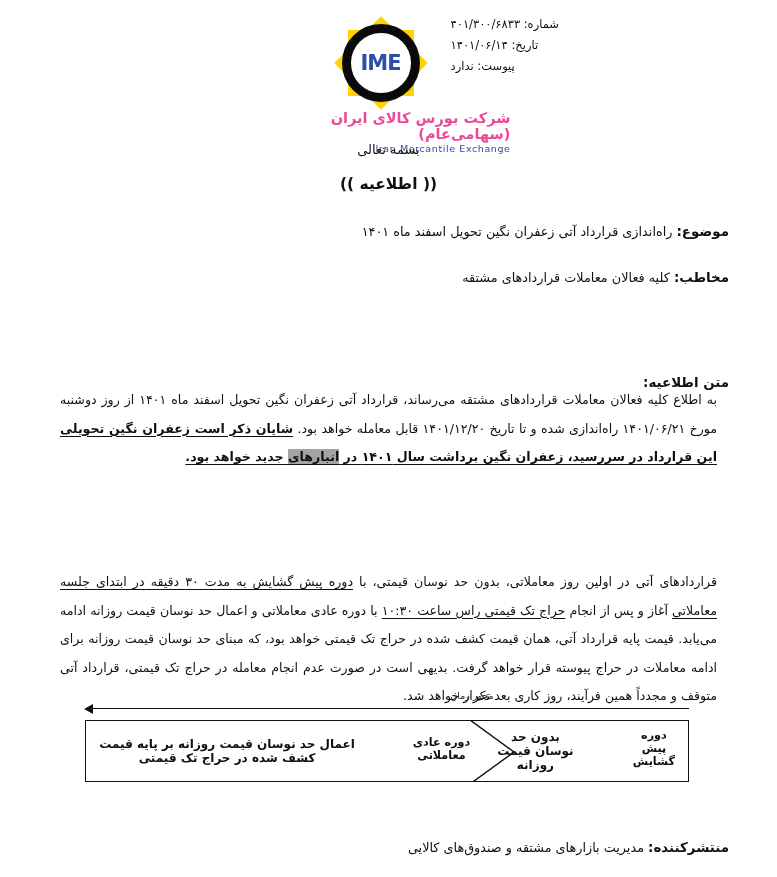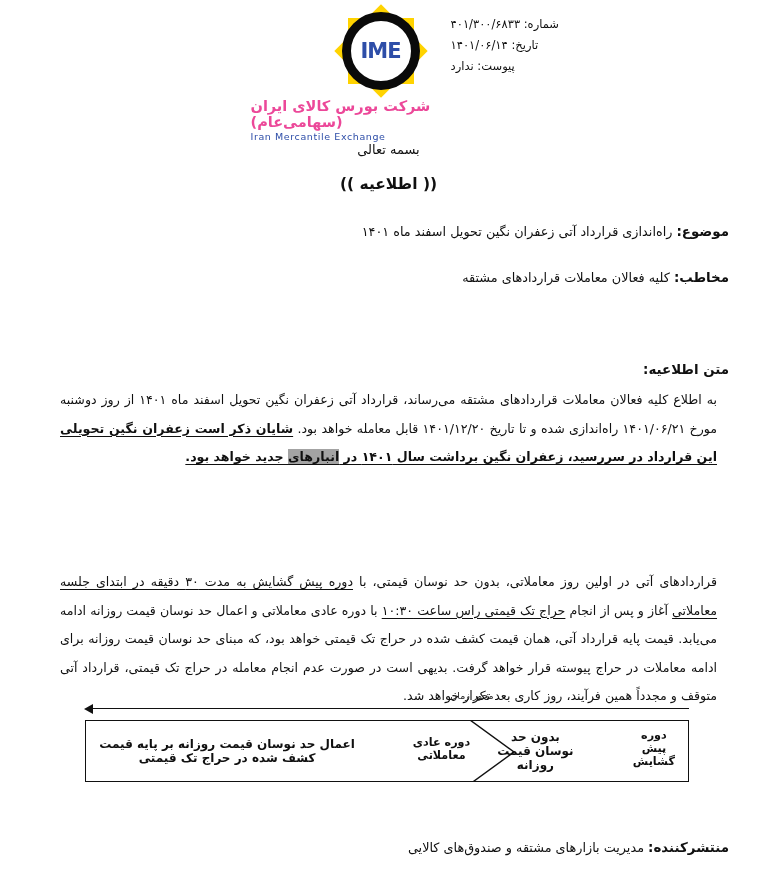--- a/index.html
+++ b/index.html
@@ -32,23 +32,23 @@
     white-space: nowrap;
   }
   .meta-row { display: block; }
   .meta-label { font-weight: normal; }
   .meta-value { font-weight: normal; }
 
   .logo-wrap {
     position: absolute;
     top: 8px;
     left: 0; right: 16px;
-    margin: 1px auto;
+    margin: 13px auto;
     width: 260px;
-    text-align: left;
+    text-align: right;
   }
   .logo-mark {
     position: relative;
     width: 84px;
     height: 84px;
     margin: 0 auto;
   }
   .logo-star, .logo-star2 {
     position: absolute;
     top: 9px; left: 9px;
@@ -120,21 +120,21 @@
     text-align: right;
     font-size: 12.8px;
     line-height: 20px;
   }
   .field .lab { font-weight: bold; font-size: 13.4px; }
   .field .val { font-weight: normal; }
 
   #f-subject  { top: 222px; }
   #f-audience { top: 268px; }
   #f-pubdate  { top: 313px; }
-  #f-bodylabel{ top: 360px; }
+  #f-bodylabel{ top: 373px; }
 
   
   .para {
     position: absolute;
     right: 60px;
     left: 60px;
     text-align: justify;
     font-size: 12.6px;
     line-height: 28.5px;
   }

